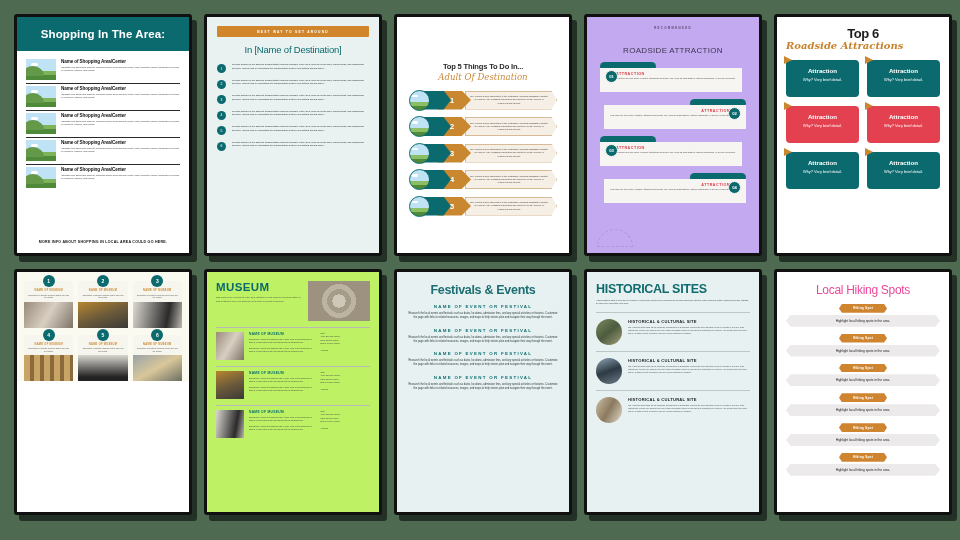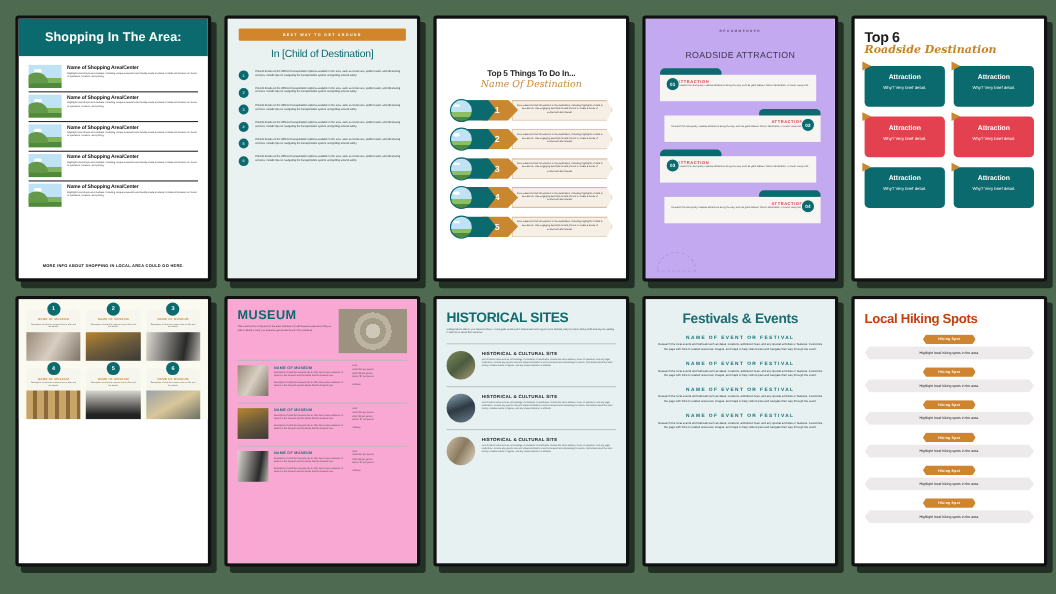--- a/index.html
+++ b/index.html
@@ -76,21 +76,21 @@
   .p4 .badge { position:absolute; top:8px; width:13px; height:13px; border-radius:50%; background:#0b6a6e; color:#fff; font-size:4.2px; font-weight:bold; display:flex; align-items:center; justify-content:center; border:1px solid #f7f5f2; }
   .p4 .badge.l { left:11px; } .p4 .badge.r { right:11px; }
   .p4 .ctt { font-size:3.7px; font-weight:bold; color:#d93b4a; letter-spacing:.5px; }
   .p4 .cpp { font-size:2.2px; line-height:1.5; color:#4a4a4a; margin-top:1.5px; }
   .p4 .al { padding-left:16px; } .p4 .ar2 { padding-right:16px; text-align:right; }
   .p4 .ar2 .cpp { text-align:center; }
   .p4 .deco { position:absolute; left:10px; bottom:6px; width:36px; height:18px; border-radius:36px 36px 0 0; border:.7px dashed #b197e3; }
 
   
   .p5 .inner { background:#fff; padding:9px 9px 0; }
-  .p5 h1 { font-size:13px; font-weight:bold; color:#1d1d1d; letter-spacing:-.4px; }
+  .p5 h1 { font-size:13px; font-weight:bold; color:#1d1d1d; letter-spacing:-.4px;text-align:center; }
   .p5 h2 { font-size:10px; color:#c9822c; font-family:"DejaVu Serif", serif; font-style:italic; margin-top:-1px; }
   .p5 .cards { display:grid; grid-template-columns:1fr 1fr; gap:9px 8px; margin-top:9px; }
   .p5 .c { position:relative; border-radius:4px; padding:7px 5px 7px; text-align:center; min-height:37px; }
   .p5 .c.teal { background:#0b6a6e; } .p5 .c.red { background:#e3414f; }
   .p5 .c h3 { color:#fff; font-size:6.2px; font-weight:bold; }
   .p5 .c p { color:#fff; font-size:3.9px; line-height:1.35; margin-top:3px; }
   .p5 .c .flag { position:absolute; left:-2px; top:-4px; width:0; height:0; border-left:8px solid #c9872f; border-top:4px solid transparent; border-bottom:4px solid transparent; }
 
   
   .p6 .hero { height:58px; background:#a8a49b; position:relative; overflow:hidden; display:flex; align-items:flex-end; justify-content:center; padding-bottom:8px; }
@@ -105,21 +105,21 @@
   .p6 .mc p { text-align:center; font-size:1.9px; line-height:1.5; color:#555; margin:1.5px 3px 2.5px; }
   .p6 .mimg { height:26px; }
   .p6 .i1 { background:linear-gradient(120deg,#9a8b7a,#d8cfc2,#7d7265); }
   .p6 .i2 { background:linear-gradient(160deg,#b7862f,#6d5b3a,#3a3a38); }
   .p6 .i3 { background:linear-gradient(100deg,#ddd9d2,#2a2a2a 70%,#bdb8b0); }
   .p6 .i4 { background:repeating-linear-gradient(90deg,#c8a566 0 6px,#8a6a3a 6px 10px); }
   .p6 .i5 { background:linear-gradient(180deg,#d9d6cf,#222 85%); }
   .p6 .i6 { background:linear-gradient(150deg,#9aa3a8,#d9c79a,#6b6f63); }
 
   
-  .p7 .inner { background:#f9a8d4; padding:9px 9px; }
+  .p7 .inner { background:#bef264; padding:9px 9px; }
   .p7 .top { display:flex; gap:6px; }
   .p7 .tl { flex:1; }
   .p7 h1 { font-size:11.5px; font-weight:bold; color:#0b6a6e; letter-spacing:.4px; }
   .p7 .intro { font-size:2.2px; line-height:1.6; color:#444; margin-top:3px; }
   .p7 .heroimg { width:62px; height:40px; background:
       radial-gradient(circle at 50% 50%, #cfc7b8 0 18%, #a59b89 18% 32%, #bdb3a1 32% 46%, #9c927f 46% 100%),
       repeating-conic-gradient(#b3a893 0 3deg,#9d937f 3deg 6deg); }
   .p7 .sect { border-top:1px solid #b9b9b9; margin-top:6px; padding-top:4px; display:flex; gap:5px; }
   .p7 .simg { flex:0 0 28px; height:28px; }
   .p7 .s1 { background:linear-gradient(120deg,#9a8b7a,#d8cfc2,#7d7265); }
@@ -147,21 +147,21 @@
 
   
   .p9 .inner { background:#e7f1f1; padding:11px 11px; }
   .p9 h1 { text-align:center; font-size:12.5px; font-weight:bold; color:#1d6e72; letter-spacing:-.3px; }
   .p9 .ev { margin-top:7px; }
   .p9 .ev h3 { text-align:center; font-size:4.4px; font-weight:bold; color:#0f6f73; letter-spacing:1.3px; }
   .p9 .ev p { text-align:center; font-size:2.6px; line-height:1.65; color:#2c3a3a; margin-top:3px; }
 
   
   .p10 .inner { background:#fff; padding:11px 9px; }
-  .p10 h1 { text-align:left; font-size:12px; font-weight:bold; color:#c2410c; letter-spacing:-.3px; }
+  .p10 h1 { text-align:center; font-size:12px; font-weight:normal; color:#ec4899; letter-spacing:-.3px; }
   .p10 .spot { margin-top:7px; }
   .p10 .tag { margin:0 auto; width:48px; background:#cf8430; color:#fff; font-size:3.2px; font-weight:bold; text-align:center; padding:2.4px 0; clip-path:polygon(6% 0,94% 0,100% 50%,94% 100%,6% 100%,0 50%); letter-spacing:.2px; }
   .p10 .bar { margin-top:2px; background:#eceaea; padding:4px 6px; text-align:center; font-size:3.2px; color:#222; clip-path:polygon(3% 0,97% 0,100% 50%,97% 100%,3% 100%,0 50%); }
 </style>
 </head>
 <body style="background: rgb(78, 107, 82);">
 
 <div class="grid">
 
   <div class="page p1">
@@ -206,21 +206,21 @@
           </div>
         </div>
       </div>
       <div class="foot">MORE INFO ABOUT SHOPPING IN LOCAL AREA COULD GO HERE.</div>
     </div>
   </div>
 
   <div class="page p2">
     <div class="inner">
       <div class="pill">BEST WAY TO GET AROUND</div>
-      <h1>In [Child of Destination]</h1>
+      <h1>In [Name of Destination]</h1>
       <div class="item">
         <div class="num">1</div>
         <div class="itxt">Provide details on the different transportation options available in the area, such as rental cars, public transit, and ridesharing services. Include tips on navigating the transportation system and getting around safely.</div>
       </div>
       <div class="item">
         <div class="num">2</div>
         <div class="itxt">Provide details on the different transportation options available in the area, such as rental cars, public transit, and ridesharing services. Include tips on navigating the transportation system and getting around safely.</div>
       </div>
       <div class="item">
         <div class="num">3</div>
@@ -237,21 +237,21 @@
       <div class="item">
         <div class="num">6</div>
         <div class="itxt">Provide details on the different transportation options available in the area, such as rental cars, public transit, and ridesharing services. Include tips on navigating the transportation system and getting around safely.</div>
       </div>
     </div>
   </div>
 
   <div class="page p3">
     <div class="inner">
       <div class="t1">Top 5 Things To Do In...</div>
-      <div class="t2">Name Of Destination</div>
+      <div class="t2">Adult Of Destination</div>
       <div class="arrows">
         <div class="ar">
           <div class="tealband"></div>
           <div class="orangeband">
               <span>1</span>
             </div>
           <div class="lightband">
               <p>Give readers a brief introduction to the destination, including highlights of what to see and do. Use engaging descriptions and photos to create a sense of excitement and interest.</p>
             </div>
           <div class="circ"></div>
@@ -341,21 +341,21 @@
         <div class="badge r">04</div>
       </div>
 
       <div class="deco"></div>
     </div>
   </div>
 
   <div class="page p5">
     <div class="inner">
       <h1>Top 6</h1>
-      <h2>Roadside Destination</h2>
+      <h2>Roadside Attractions</h2>
       <div class="cards">
         <div class="c teal">
           <div class="flag"></div>
           <h3>Attraction</h3>
           <p>Why? Very brief detail.</p>
         </div>
         <div class="c teal">
           <div class="flag"></div>
           <h3>Attraction</h3>
           <p>Why? Very brief detail.</p>
@@ -486,20 +486,42 @@
             <p class="lbl">Adult: $10 per person</p>
             <p class="lbl">Child: $5 per person</p>
             <p class="lbl">Senior: $7 per person</p>
             <p class="lbl" style="margin-top:4px">Address:</p>
           </div>
         </div>
       </div>
     </div>
   </div>
 
+  <div class="page p9">
+    <div class="inner">
+      <h1>Festivals &amp; Events</h1>
+      <div class="ev">
+        <h3>NAME OF EVENT OR FESTIVAL</h3>
+        <p>Research the local events and festivals such as dates, locations, admission fees, and any special activities or features. Customize the page with links to related resources, images, and maps to help visitors plan and navigate their way through the event.</p>
+      </div>
+      <div class="ev">
+        <h3>NAME OF EVENT OR FESTIVAL</h3>
+        <p>Research the local events and festivals such as dates, locations, admission fees, and any special activities or features. Customize the page with links to related resources, images, and maps to help visitors plan and navigate their way through the event.</p>
+      </div>
+      <div class="ev">
+        <h3>NAME OF EVENT OR FESTIVAL</h3>
+        <p>Research the local events and festivals such as dates, locations, admission fees, and any special activities or features. Customize the page with links to related resources, images, and maps to help visitors plan and navigate their way through the event.</p>
+      </div>
+      <div class="ev">
+        <h3>NAME OF EVENT OR FESTIVAL</h3>
+        <p>Research the local events and festivals such as dates, locations, admission fees, and any special activities or features. Customize the page with links to related resources, images, and maps to help visitors plan and navigate their way through the event.</p>
+      </div>
+    </div>
+  </div>
+
   <div class="page p8">
     <div class="inner">
       <h1>HISTORICAL SITES</h1>
       <p class="intro">Adding historic sites to your travel brochure or local guide works well in niches such as honeymooners, families, baby boomers, history buffs and anyone wanting to learn more about the local area.</p>
       <div class="row">
         <div class="rimg h1i"></div>
         <div>
           <h3>HISTORICAL &amp; CULTURAL SITE</h3>
           <p>List of historic sites such as old buildings, monuments or landmarks. Include the site's address, hours of operation, and any legal restrictions. Include any specific site and virtual information could be relevant and interesting for visitors. Add details about the site's history, notable events or figures, and any unique features or artifacts.</p>
         </div>
@@ -514,42 +536,20 @@
       <div class="row">
         <div class="rimg h3i"></div>
         <div>
           <h3>HISTORICAL &amp; CULTURAL SITE</h3>
           <p>List of historic sites such as old buildings, monuments or landmarks. Include the site's address, hours of operation, and any legal restrictions. Include any specific site and virtual information could be relevant and interesting for visitors. Add details about the site's history, notable events or figures, and any unique features or artifacts.</p>
         </div>
       </div>
     </div>
   </div>
 
-  <div class="page p9">
-    <div class="inner">
-      <h1>Festivals &amp; Events</h1>
-      <div class="ev">
-        <h3>NAME OF EVENT OR FESTIVAL</h3>
-        <p>Research the local events and festivals such as dates, locations, admission fees, and any special activities or features. Customize the page with links to related resources, images, and maps to help visitors plan and navigate their way through the event.</p>
-      </div>
-      <div class="ev">
-        <h3>NAME OF EVENT OR FESTIVAL</h3>
-        <p>Research the local events and festivals such as dates, locations, admission fees, and any special activities or features. Customize the page with links to related resources, images, and maps to help visitors plan and navigate their way through the event.</p>
-      </div>
-      <div class="ev">
-        <h3>NAME OF EVENT OR FESTIVAL</h3>
-        <p>Research the local events and festivals such as dates, locations, admission fees, and any special activities or features. Customize the page with links to related resources, images, and maps to help visitors plan and navigate their way through the event.</p>
-      </div>
-      <div class="ev">
-        <h3>NAME OF EVENT OR FESTIVAL</h3>
-        <p>Research the local events and festivals such as dates, locations, admission fees, and any special activities or features. Customize the page with links to related resources, images, and maps to help visitors plan and navigate their way through the event.</p>
-      </div>
-    </div>
-  </div>
-
   <div class="page p10">
     <div class="inner">
       <h1>Local Hiking Spots</h1>
       <div class="spot">
         <div class="tag">Hiking Spot</div>
         <div class="bar">Highlight local hiking spots in the area.</div>
       </div>
       <div class="spot">
         <div class="tag">Hiking Spot</div>
         <div class="bar">Highlight local hiking spots in the area.</div>

